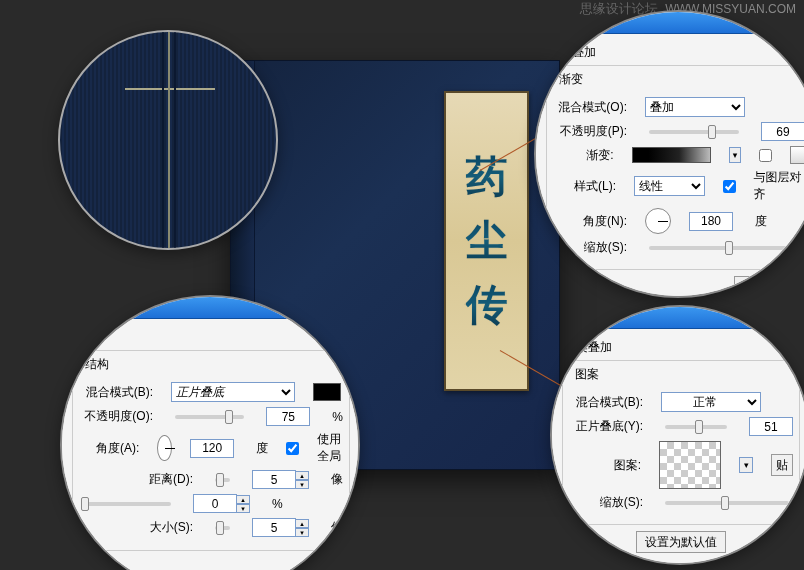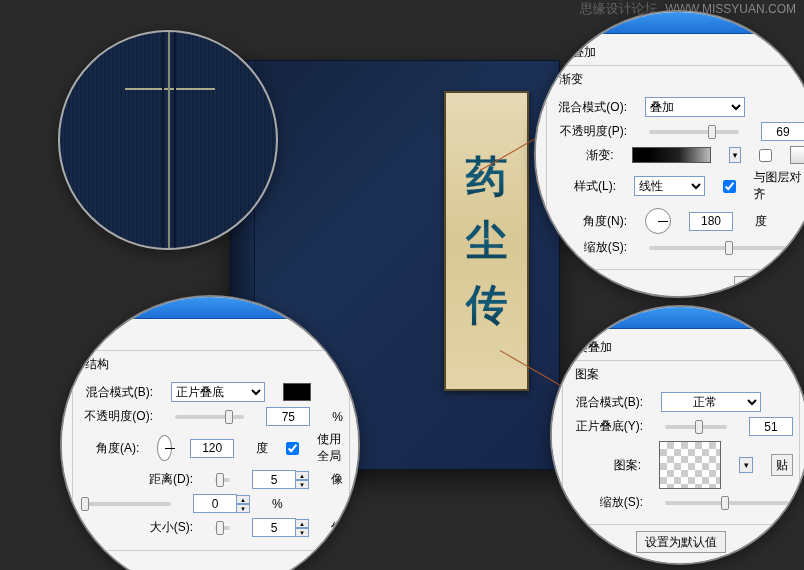--- a/index.html
+++ b/index.html
@@ -320,21 +320,21 @@
 
 <div class="mag left2">
   <div class="ps-titlebar"></div>
   <div class="panel">
     <div class="group-title">投影</div>
     <div class="fieldset">
       <div class="legend">结构</div>
 
       <div class="row">
         <span class="lbl">混合模式(B):</span>
-        <select style="width:94px;">
+        <select style="width:124px;font-style:italic;">
           <option>正片叠底</option>
         </select>
         <span class="swatch"></span>
       </div>
 
       <div class="row">
         <span class="lbl">不透明度(O):</span>
         <div class="slider">
             <span class="thumb" style="left:72%;"></span>
           </div>

